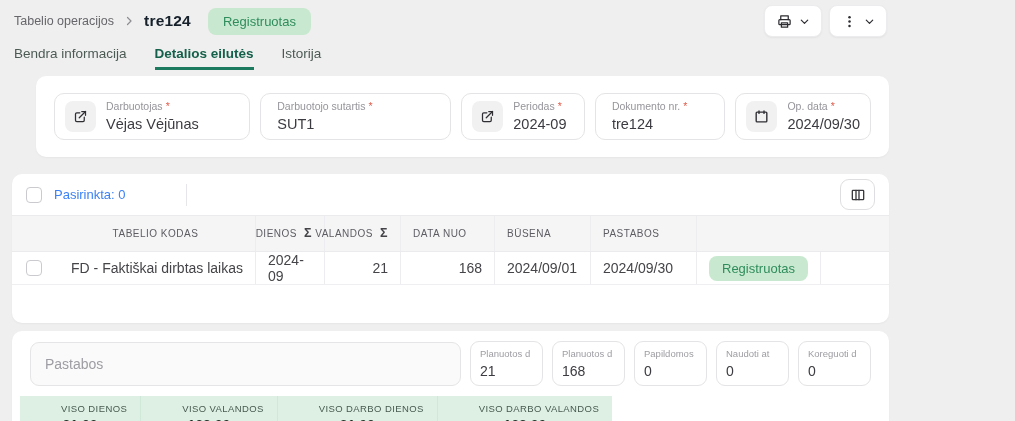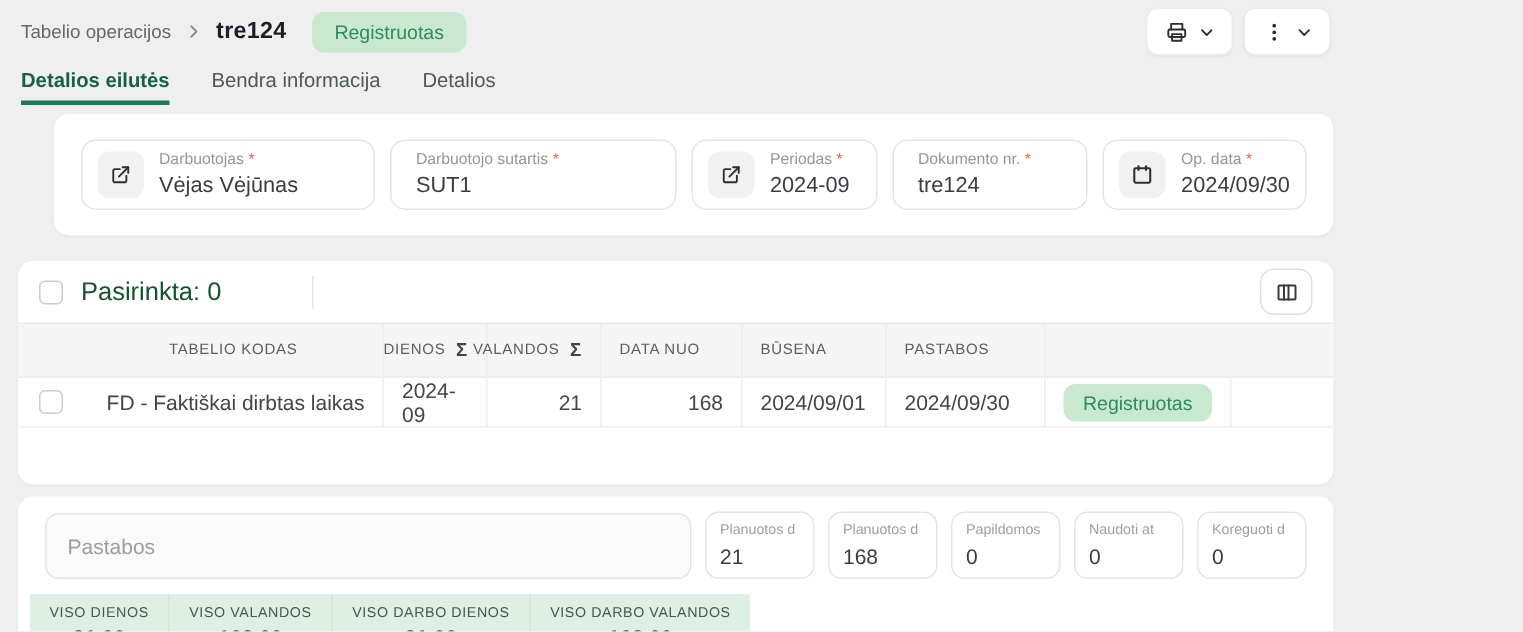--- a/index.html
+++ b/index.html
@@ -39,21 +39,21 @@
                    align-items:center; justify-content:center; color:#2e2e33; margin-right:10px; flex:0 0 auto; cursor:pointer; }
   .field-text { min-width:0; }
   .field-label { font-size:10.5px; color:#95959b; margin-bottom:3px; display:flex; gap:3px; white-space:nowrap; }
   .req { color:#e0604f; }
   .field-value { font-size:14.5px; color:#3b3b41; white-space:nowrap; }
 
   
   .table-card { margin-top:17px; overflow:hidden; }
   .table-toolbar { height:41px; display:flex; align-items:center; padding:0 14px; }
   .checkbox { width:16px; height:16px; border:1.5px solid #cbcbcf; border-radius:4px; background:#fff; cursor:pointer; flex:0 0 auto; }
-  .sel-label { font-size:17px; color:#14532d; margin-left:12px;text-align:right; }
+  .sel-label { font-size:13px; color:#3b82f6; margin-left:12px;text-align:right; }
   .toolbar-divider { width:1px; height:22px; background:#e6e6e8; margin-left:60px; }
   .columns-btn { margin-left:auto; width:35px; height:31px; border:1px solid #dedee0; border-radius:9px;
                  background:#fff; display:flex; align-items:center; justify-content:center; color:#3a3a3f; cursor:pointer; }
 
   .tgrid { display:grid; grid-template-columns:44px 199px 69px 76px 94px 96px 106px 124px 127px 1fr; }
   .thead { background:#f5f5f6; border-top:1px solid #ebebed; border-bottom:1px solid #ebebed; }
   .tcell { padding:0 12px; display:flex; align-items:center; min-width:0; min-height:35px; }
   .sep { border-left:1px solid #ededef; }
   .thead .tcell { font-size:10px; letter-spacing:.5px; color:#5c5c62; line-height:1.3; }
   .trow .tcell { font-size:14px; color:#454549; min-height:32px; border-bottom:1px solid #efeff1; }
@@ -70,21 +70,21 @@
   .notes-input { flex:1; height:44px; background:#fafafa; border:1px solid #e5e5e7; border-radius:9px;
                  font-size:14px; color:#3b3b41; padding:0 14px; font-family:"Liberation Sans", sans-serif; outline:none; }
   .notes-input::placeholder { color:#9d9da3; }
   .mini { width:73px; height:45px; border:1px solid #e4e4e6; border-radius:9px; padding:6px 9px; background:#fff; cursor:text; flex:0 0 auto; }
   .mini-label { font-size:9.5px; color:#9d9da3; white-space:nowrap; overflow:hidden; margin-bottom:4px; }
   .mini-value { font-size:14px; color:#3b3b41; }
 
   .summary-bar { margin-top:10px; margin-left:-10px; display:inline-flex; background:#def0e4; height:46px; }
   .sum-cell { display:flex; flex-direction:column; align-items:center; padding:7px 13px 0; border-left:1px solid #cfe8d8; }
   .sum-cell:first-child { border-left:none; }
-  .sum-label { font-size:9.5px; letter-spacing:.4px; color:#475a50; margin-bottom:3px; white-space:nowrap; }
+  .sum-label { font-size:9.5px; letter-spacing:.4px; color:#475a50; margin-bottom:3px; white-space:nowrap;margin-left:28px; }
   .sum-value { font-size:14px; font-weight:700; color:#1f2a24; }
 </style>
 </head>
 <body>
 
 <div class="page">
 
   <div class="topbar">
     <div class="breadcrumb">
       <span class="bc-parent">Tabelio operacijos</span>
@@ -114,23 +114,23 @@
             <circle cx="12" cy="19" r="2"></circle>
           </svg>
         <svg class="icon-11" viewBox="0 0 24 24" fill="none" stroke="currentColor" stroke-width="2.6" stroke-linecap="round" stroke-linejoin="round">
             <polyline points="5 9 12 16 19 9"></polyline>
           </svg>
       </button>
     </div>
   </div>
 
   <div class="tabs">
+    <div class="tab">Bendra informacija</div>
     <div class="tab active">Detalios eilutės</div>
-    <div class="tab">Bendra informacija</div>
-    <div class="tab">Detalios</div>
+    <div class="tab">Istorija</div>
   </div>
 
   <div class="card fields-card">
 
     <div class="field f0">
       <span class="field-iconbox">
         <svg class="icon-15" viewBox="0 0 24 24" fill="none" stroke="currentColor" stroke-width="2" stroke-linecap="round" stroke-linejoin="round">
             <path d="M18 13v5a2 2 0 0 1-2 2H6a2 2 0 0 1-2-2V8a2 2 0 0 1 2-2h5"></path>
             <path d="M14 4h6v6"></path>
             <path d="M10 14 20 4"></path>

